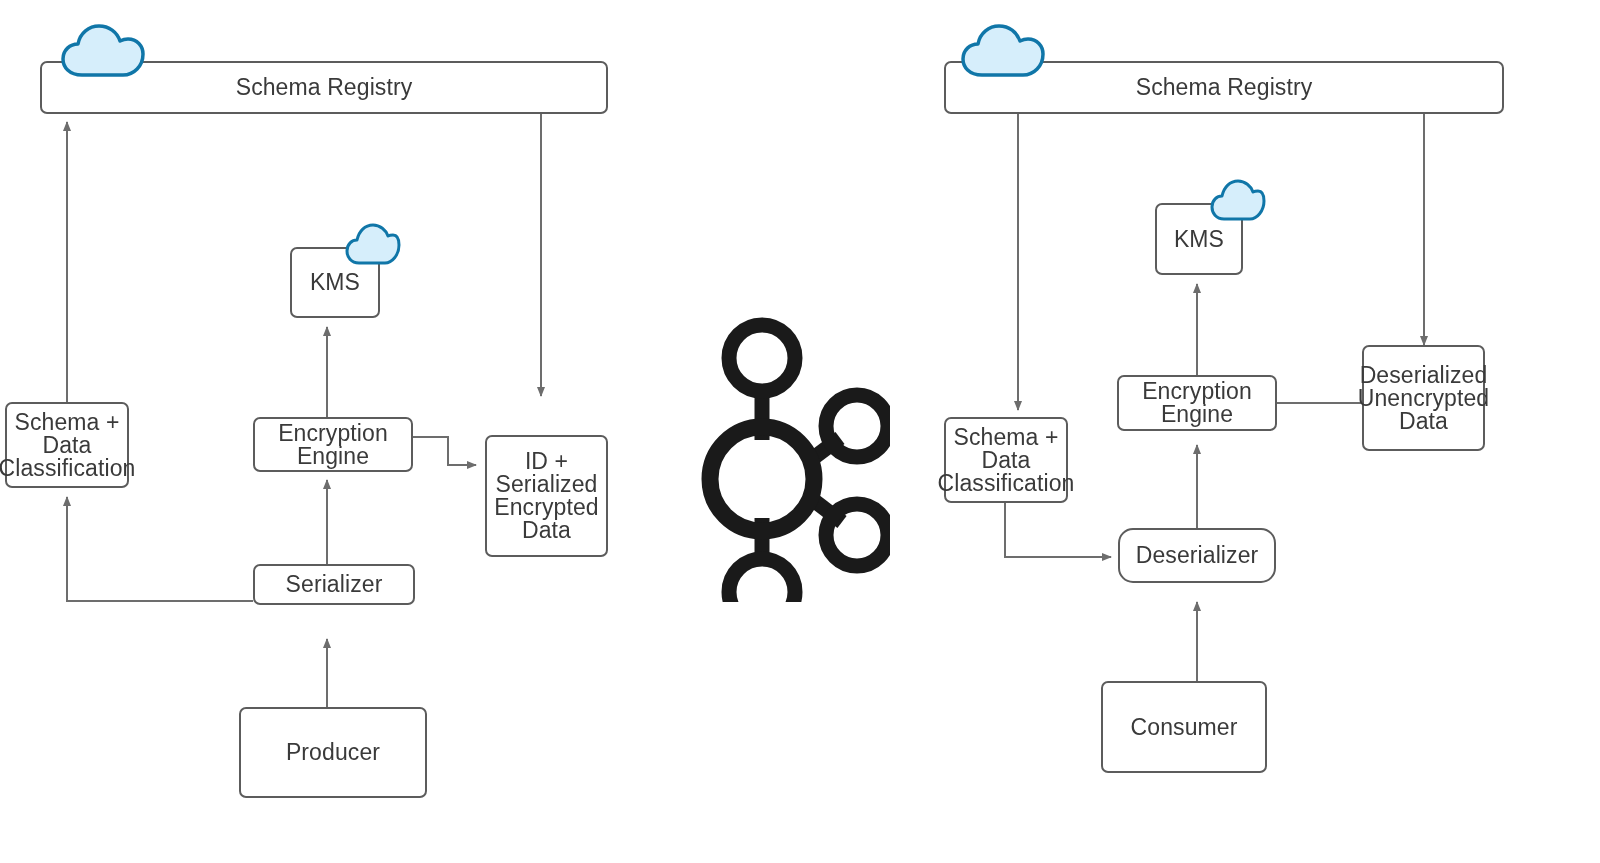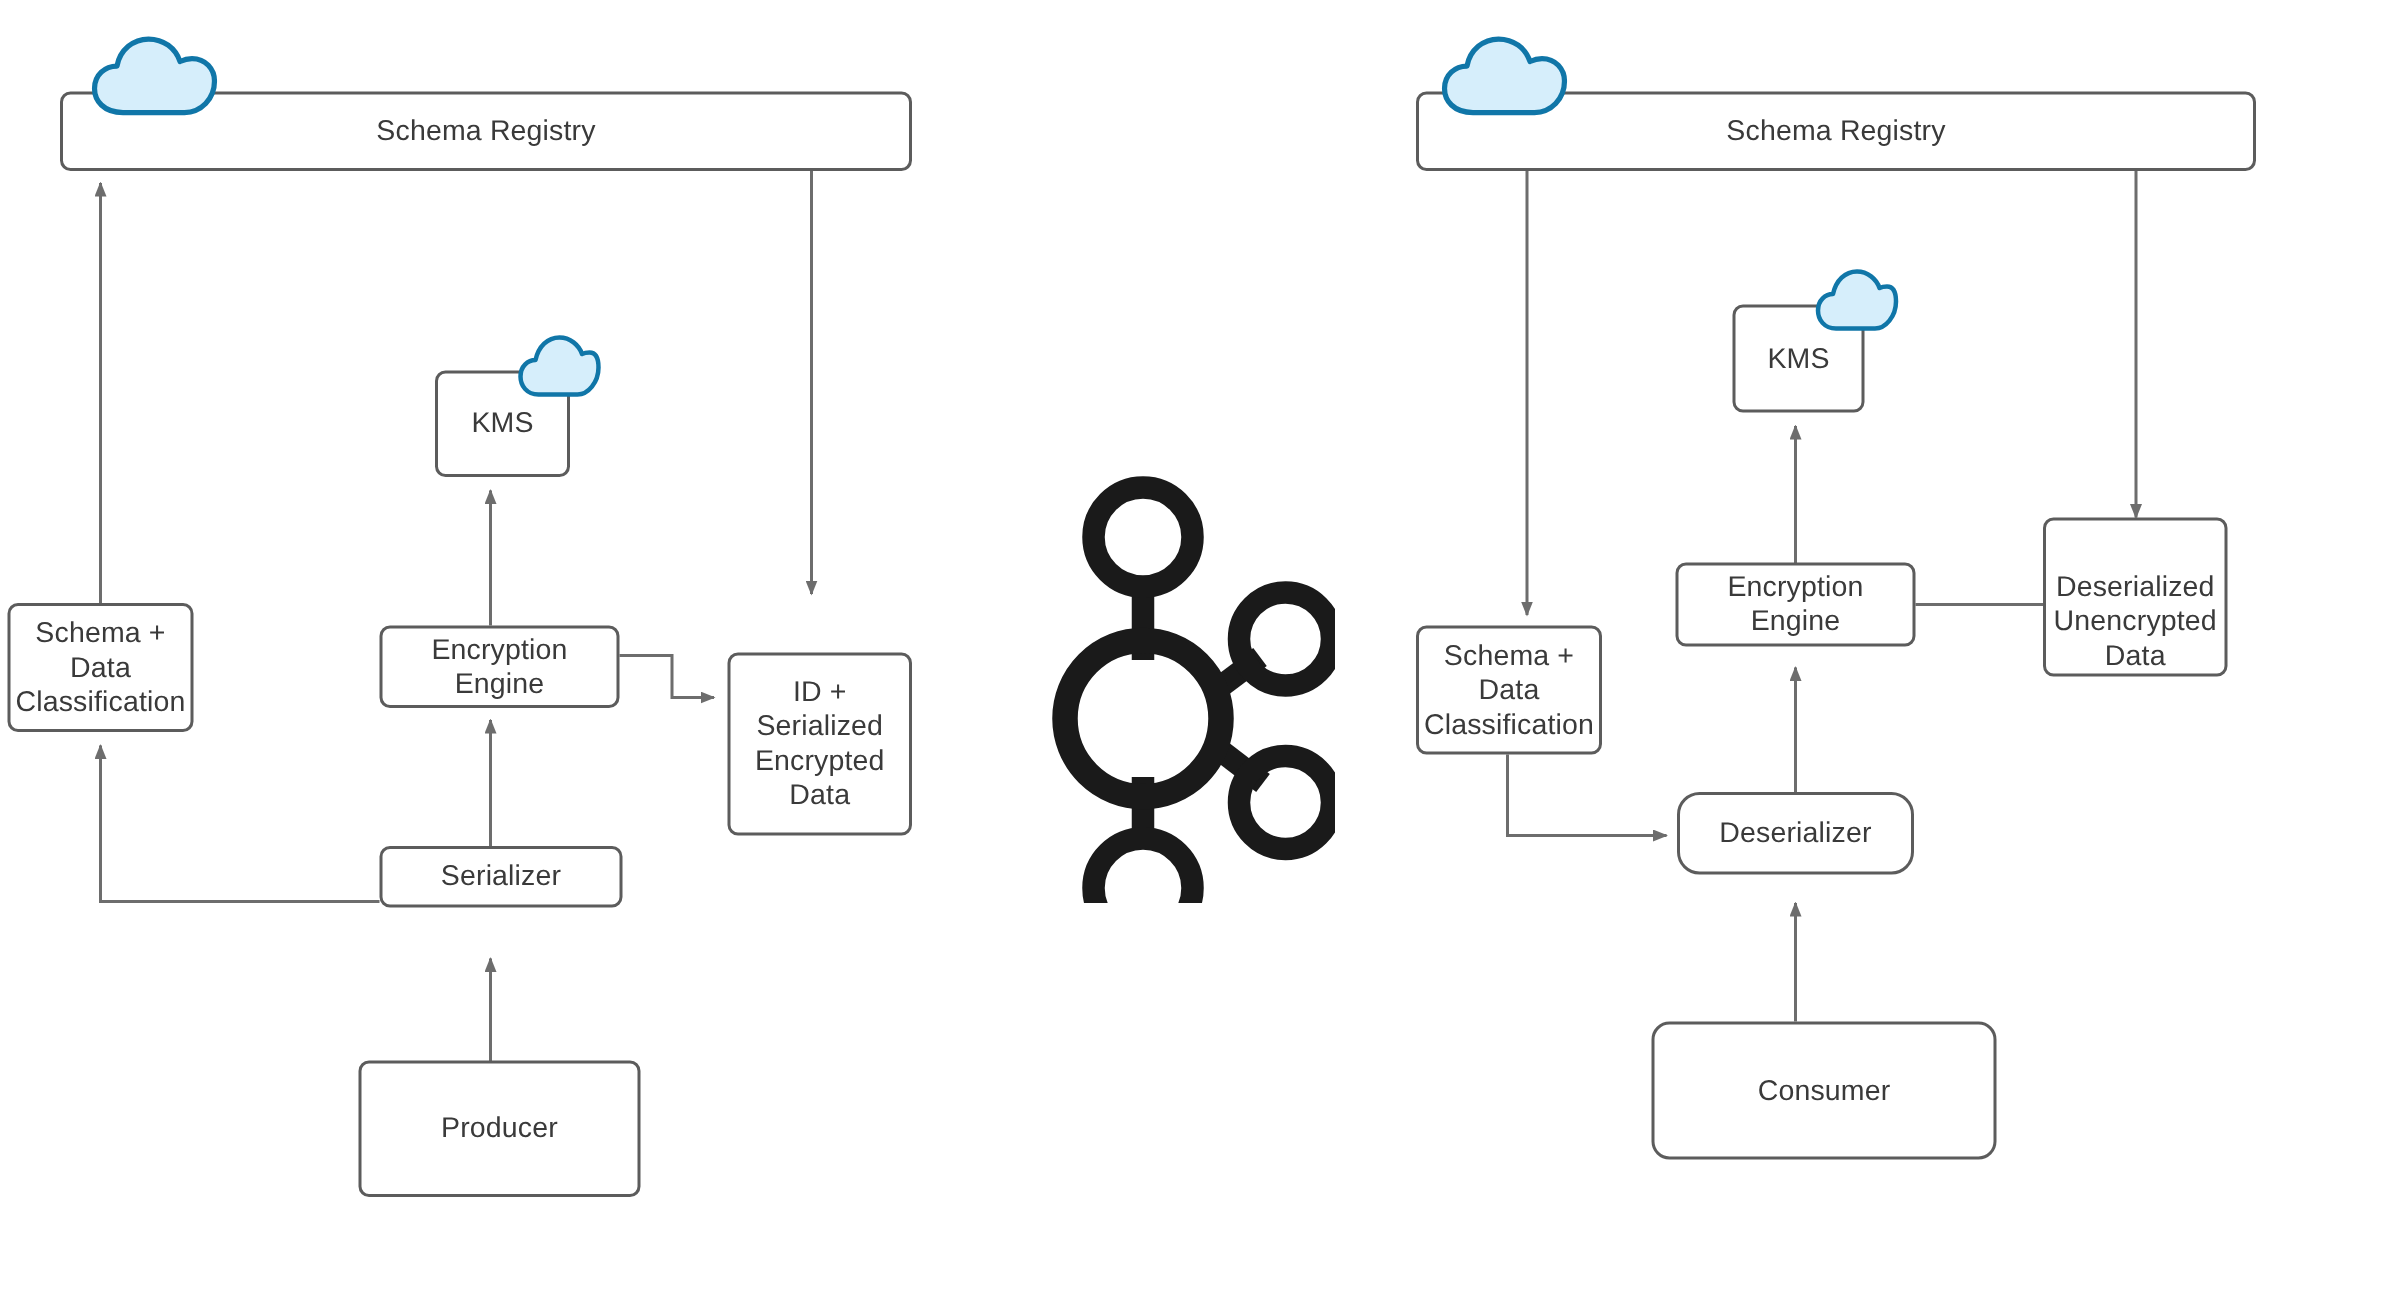--- a/index.html
+++ b/index.html
@@ -31,21 +31,21 @@
     position: absolute;
     box-sizing: border-box;
     border: 2px solid #5c5c5c;
     border-radius: 7px;
     background: #ffffff;
     display: flex;
     align-items: center;
     justify-content: center;
     text-align: center;
     color: #3a3a3a;
-    font-size: 19px;
+    font-size: 23px;
     line-height: 23px;
     letter-spacing: 0.1px;
   }
   .node .label {
     display: block;
     white-space: pre-line;
     padding: 0 4px;
   }
   .cloud-badge {
     position: absolute;
@@ -164,31 +164,31 @@
     <span class="label">Schema +
 Data
 Classification</span>
   </div>
 
   <div class="node" style="left:1117px; top:375px; width:160px; height:56px;">
     <span class="label">Encryption
 Engine</span>
   </div>
 
-  <div class="node" style="left:1362px; top:345px; width:123px; height:106px;align-items:flex-end;">
+  <div class="node" style="left:1362px; top:345px; width:123px; height:106px;">
     <span class="label">Deserialized
 Unencrypted
 Data</span>
   </div>
 
   <div class="node" style="left:1118px; top:528px; width:158px; height:55px;border-radius:15px;">
     <span class="label">Deserializer</span>
   </div>
 
-  <div class="node" style="left:1101px; top:681px; width:230px; height:92px;border-radius:12px;">
+  <div class="node" style="left:1101px; top:681px; width:166px; height:92px;">
     <span class="label">Consumer</span>
   </div>
 
   <svg class="cloud-badge" style="left:961px; top:22px; width:84px; height:58px;" viewBox="0 0 84 58" xmlns="http://www.w3.org/2000/svg">
     <path d="M21 53 C8 53 2 45 2 37 C2 28 9 22 17 22 C19 11 28 4 38 4 C48 4 56 10 59 19 C61 18 64 17 67 17 C76 17 82 24 82 32 C82 44 73 53 62 53 Z" fill="#d6eefb" stroke="#1076a8" stroke-width="3.5" stroke-linejoin="round"></path>
   </svg>
 
   <svg class="cloud-badge" style="left:1210px; top:177px; width:56px; height:46px;" viewBox="0 0 56 46" xmlns="http://www.w3.org/2000/svg">
     <path d="M14 42 C6 42 2 36 2 30 C2 23 7 19 12 19 C14 10 20 4 28 4 C35 4 41 9 43 15 C45 14 47 14 48 14 C53 14 54 19 54 24 C54 34 47 42 40 42 Z" fill="#d6eefb" stroke="#1076a8" stroke-width="3" stroke-linejoin="round"></path>
   </svg>

